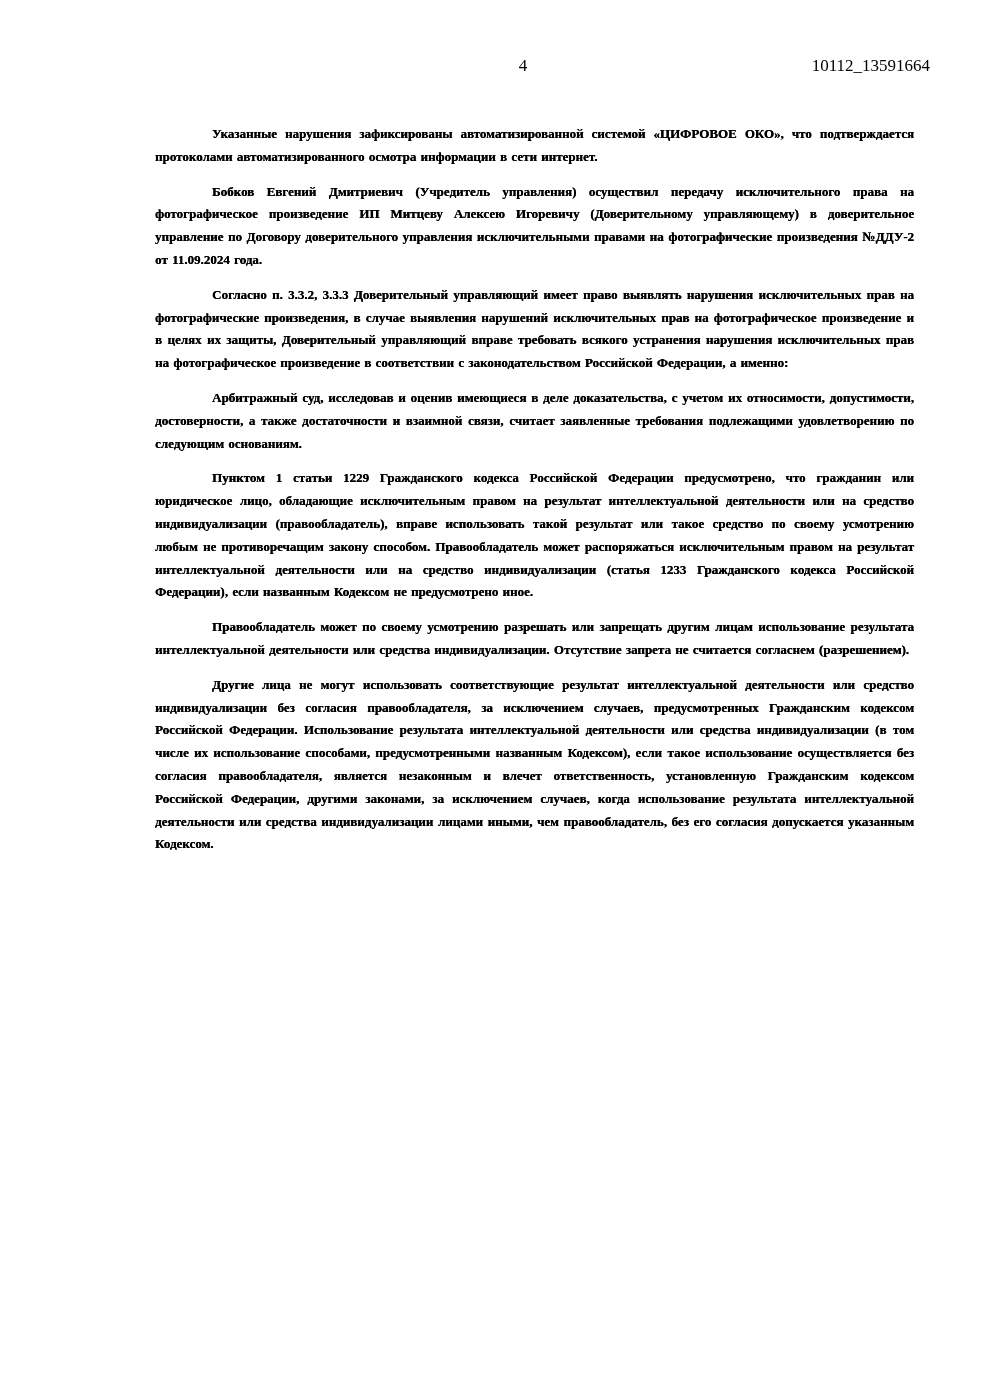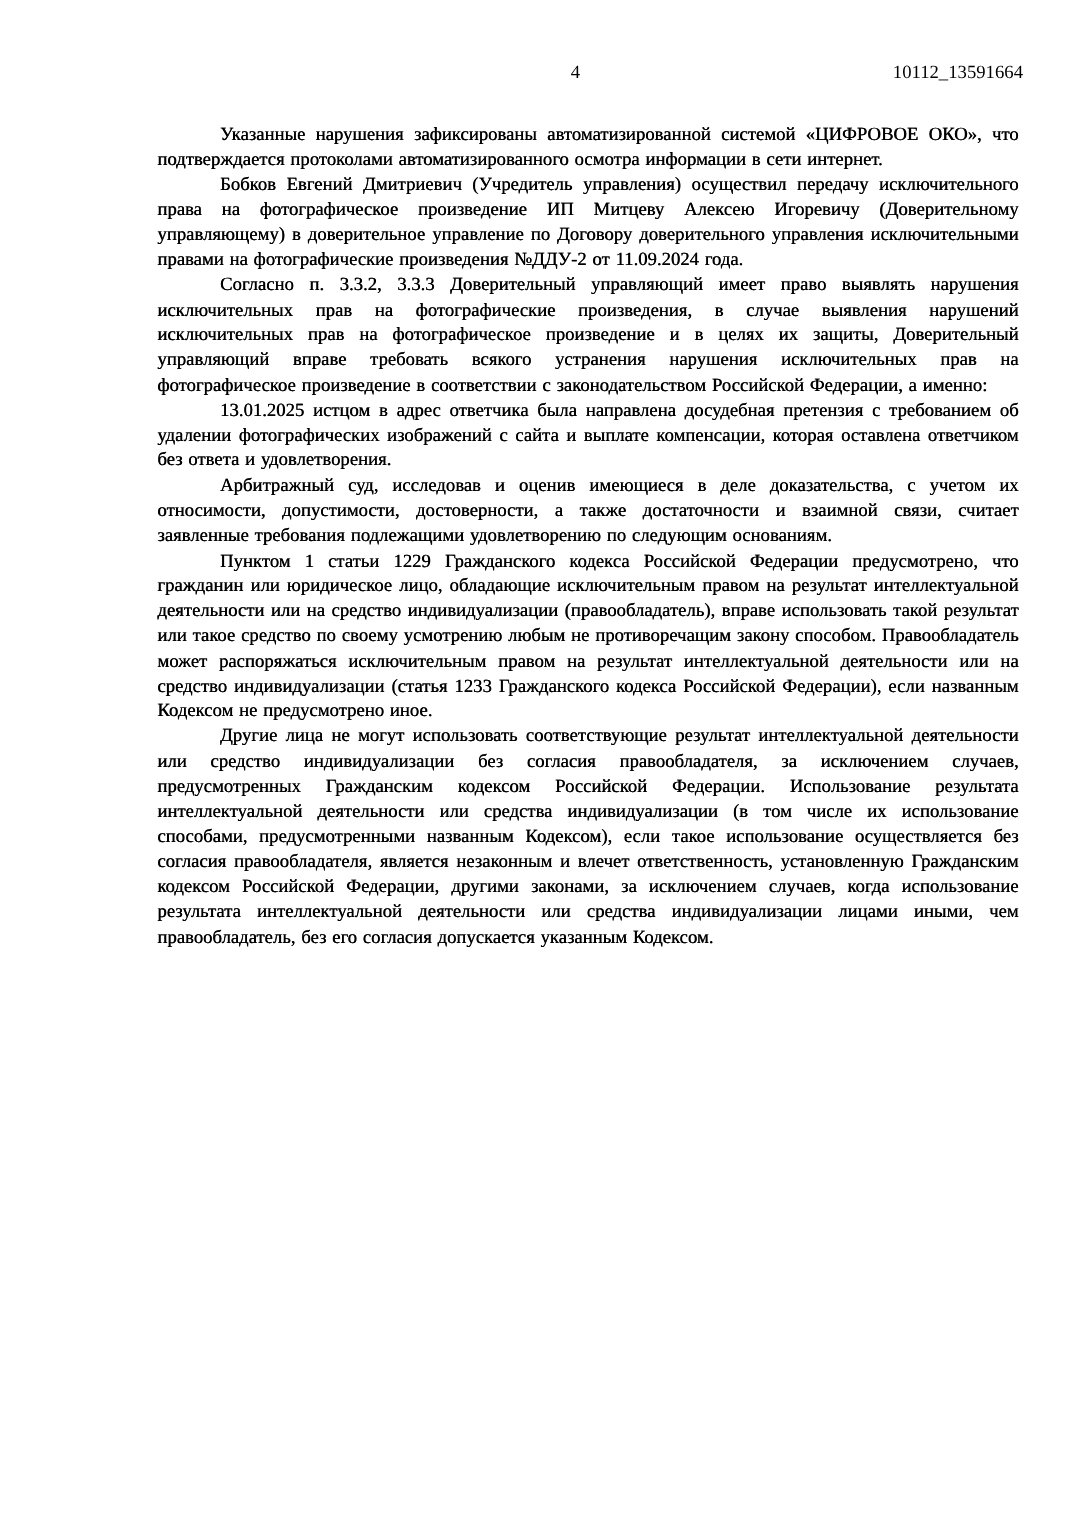--- a/index.html
+++ b/index.html
@@ -37,43 +37,44 @@
     right: 60px;
     top: 0;
   }
   .doc-body {
     position: absolute;
     top: 111px;
     left: 143px;
     width: 783px;
   }
   .doc-body p {
-    margin: 0;
+    margin: 12px;
     padding: 0;
-    font-size: 17px;
+    font-size: 13px;
     line-height: 22.8px;
     text-align: justify;
     text-indent: 57px;
     text-shadow: 0.3px 0 0 #000;
     word-spacing: 1px;
+    font-weight: bold;
   }
 </style>
 </head>
 <body>
 
 <div class="page">
 
   <div class="page-header">
     <span class="page-number">4</span>
     <span class="doc-id">10112_13591664</span>
   </div>
 
   <div class="doc-body">
       <p>Указанные нарушения зафиксированы автоматизированной системой «ЦИФРОВОЕ ОКО», что подтверждается протоколами автоматизированного осмотра информации в сети интернет.</p>
       <p>Бобков Евгений Дмитриевич (Учредитель управления) осуществил передачу исключительного права на фотографическое произведение ИП Митцеву Алексею Игоревичу (Доверительному управляющему) в доверительное управление по Договору доверительного управления исключительными правами на фотографические произведения №ДДУ-2 от 11.09.2024 года.</p>
       <p>Согласно п. 3.3.2, 3.3.3 Доверительный управляющий имеет право выявлять нарушения исключительных прав на фотографические произведения, в случае выявления нарушений исключительных прав на фотографическое произведение и в целях их защиты, Доверительный управляющий вправе требовать всякого устранения нарушения исключительных прав на фотографическое произведение в соответствии с законодательством Российской Федерации, а именно:</p>
-      <p>13.01.2025 истцом в адрес ответчика была направлена досудебная претензия с требованием об удалении фотографических изображений с сайта и выплате компенсации, которая оставлена ответчиком без ответа и удовлетворения.</p>
       <p>Арбитражный суд, исследовав и оценив имеющиеся в деле доказательства, с учетом их относимости, допустимости, достоверности, а также достаточности и взаимной связи, считает заявленные требования подлежащими удовлетворению по следующим основаниям.</p>
       <p>Пунктом 1 статьи 1229 Гражданского кодекса Российской Федерации предусмотрено, что гражданин или юридическое лицо, обладающие исключительным правом на результат интеллектуальной деятельности или на средство индивидуализации (правообладатель), вправе использовать такой результат или такое средство по своему усмотрению любым не противоречащим закону способом. Правообладатель может распоряжаться исключительным правом на результат интеллектуальной деятельности или на средство индивидуализации (статья 1233 Гражданского кодекса Российской Федерации), если названным Кодексом не предусмотрено иное.</p>
+      <p>Правообладатель может по своему усмотрению разрешать или запрещать другим лицам использование результата интеллектуальной деятельности или средства индивидуализации. Отсутствие запрета не считается согласнем (разрешением).</p>
       <p>Другие лица не могут использовать соответствующие результат интеллектуальной деятельности или средство индивидуализации без согласия правообладателя, за исключением случаев, предусмотренных Гражданским кодексом Российской Федерации. Использование результата интеллектуальной деятельности или средства индивидуализации (в том числе их использование способами, предусмотренными названным Кодексом), если такое использование осуществляется без согласия правообладателя, является незаконным и влечет ответственность, установленную Гражданским кодексом Российской Федерации, другими законами, за исключением случаев, когда использование результата интеллектуальной деятельности или средства индивидуализации лицами иными, чем правообладатель, без его согласия допускается указанным Кодексом.</p>
     </div>
 
 </div>
 
 </body></html>

